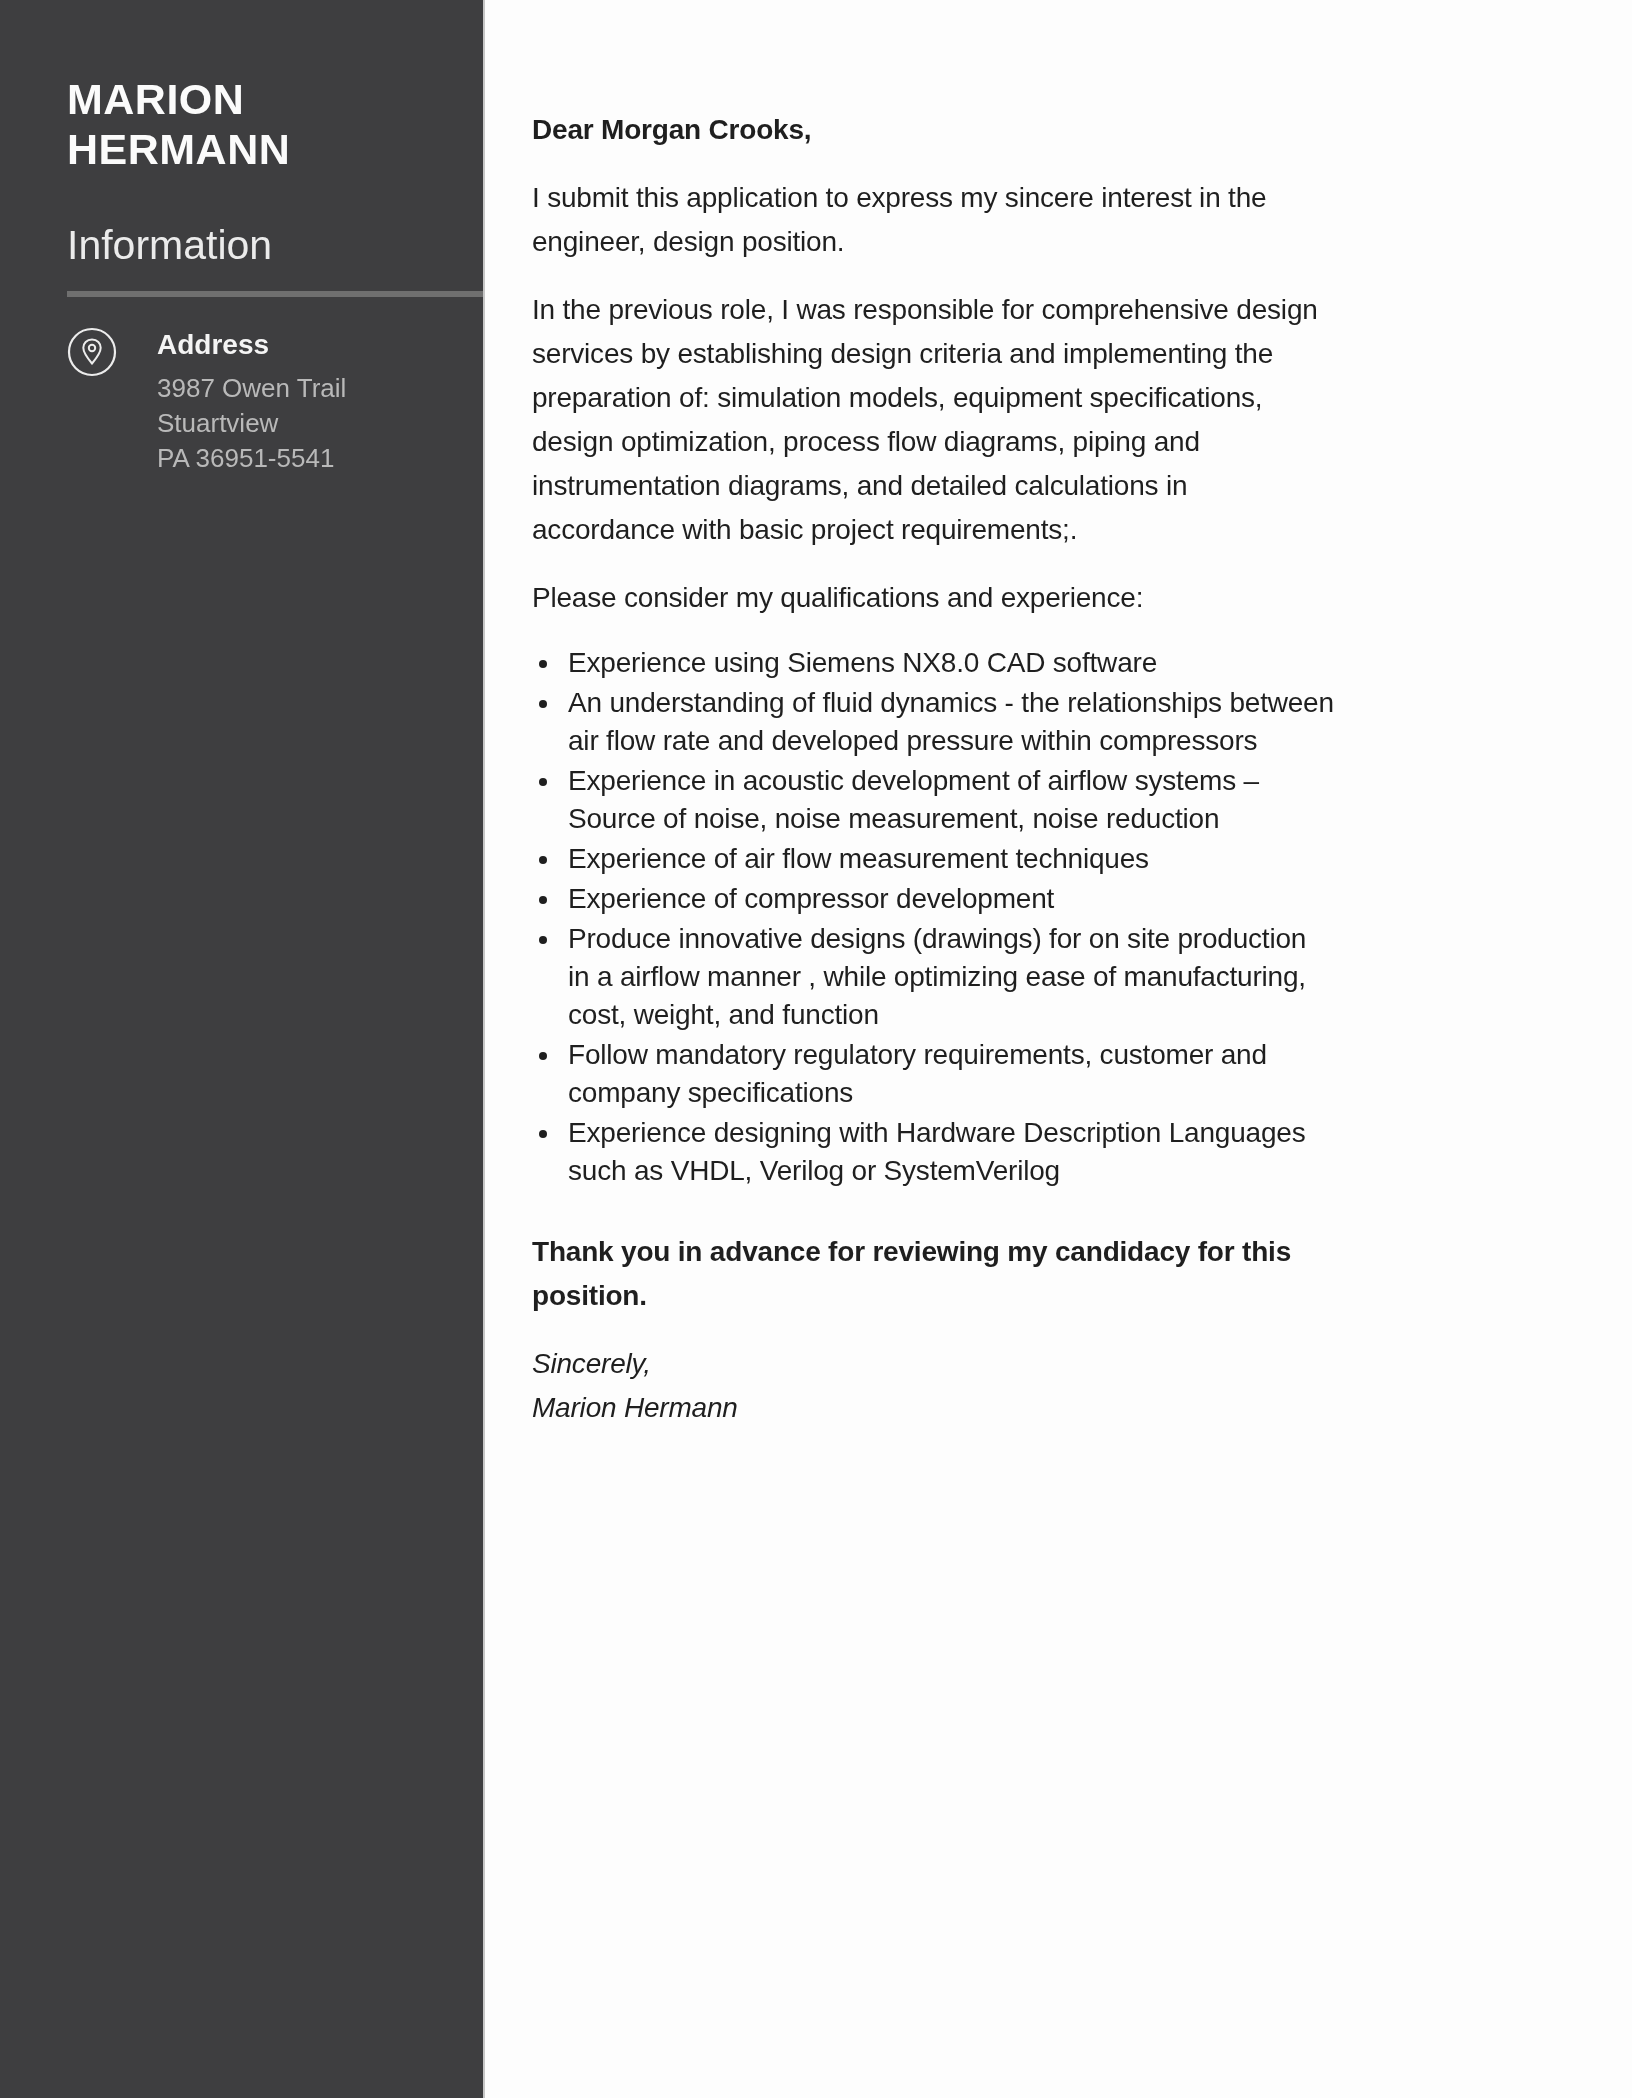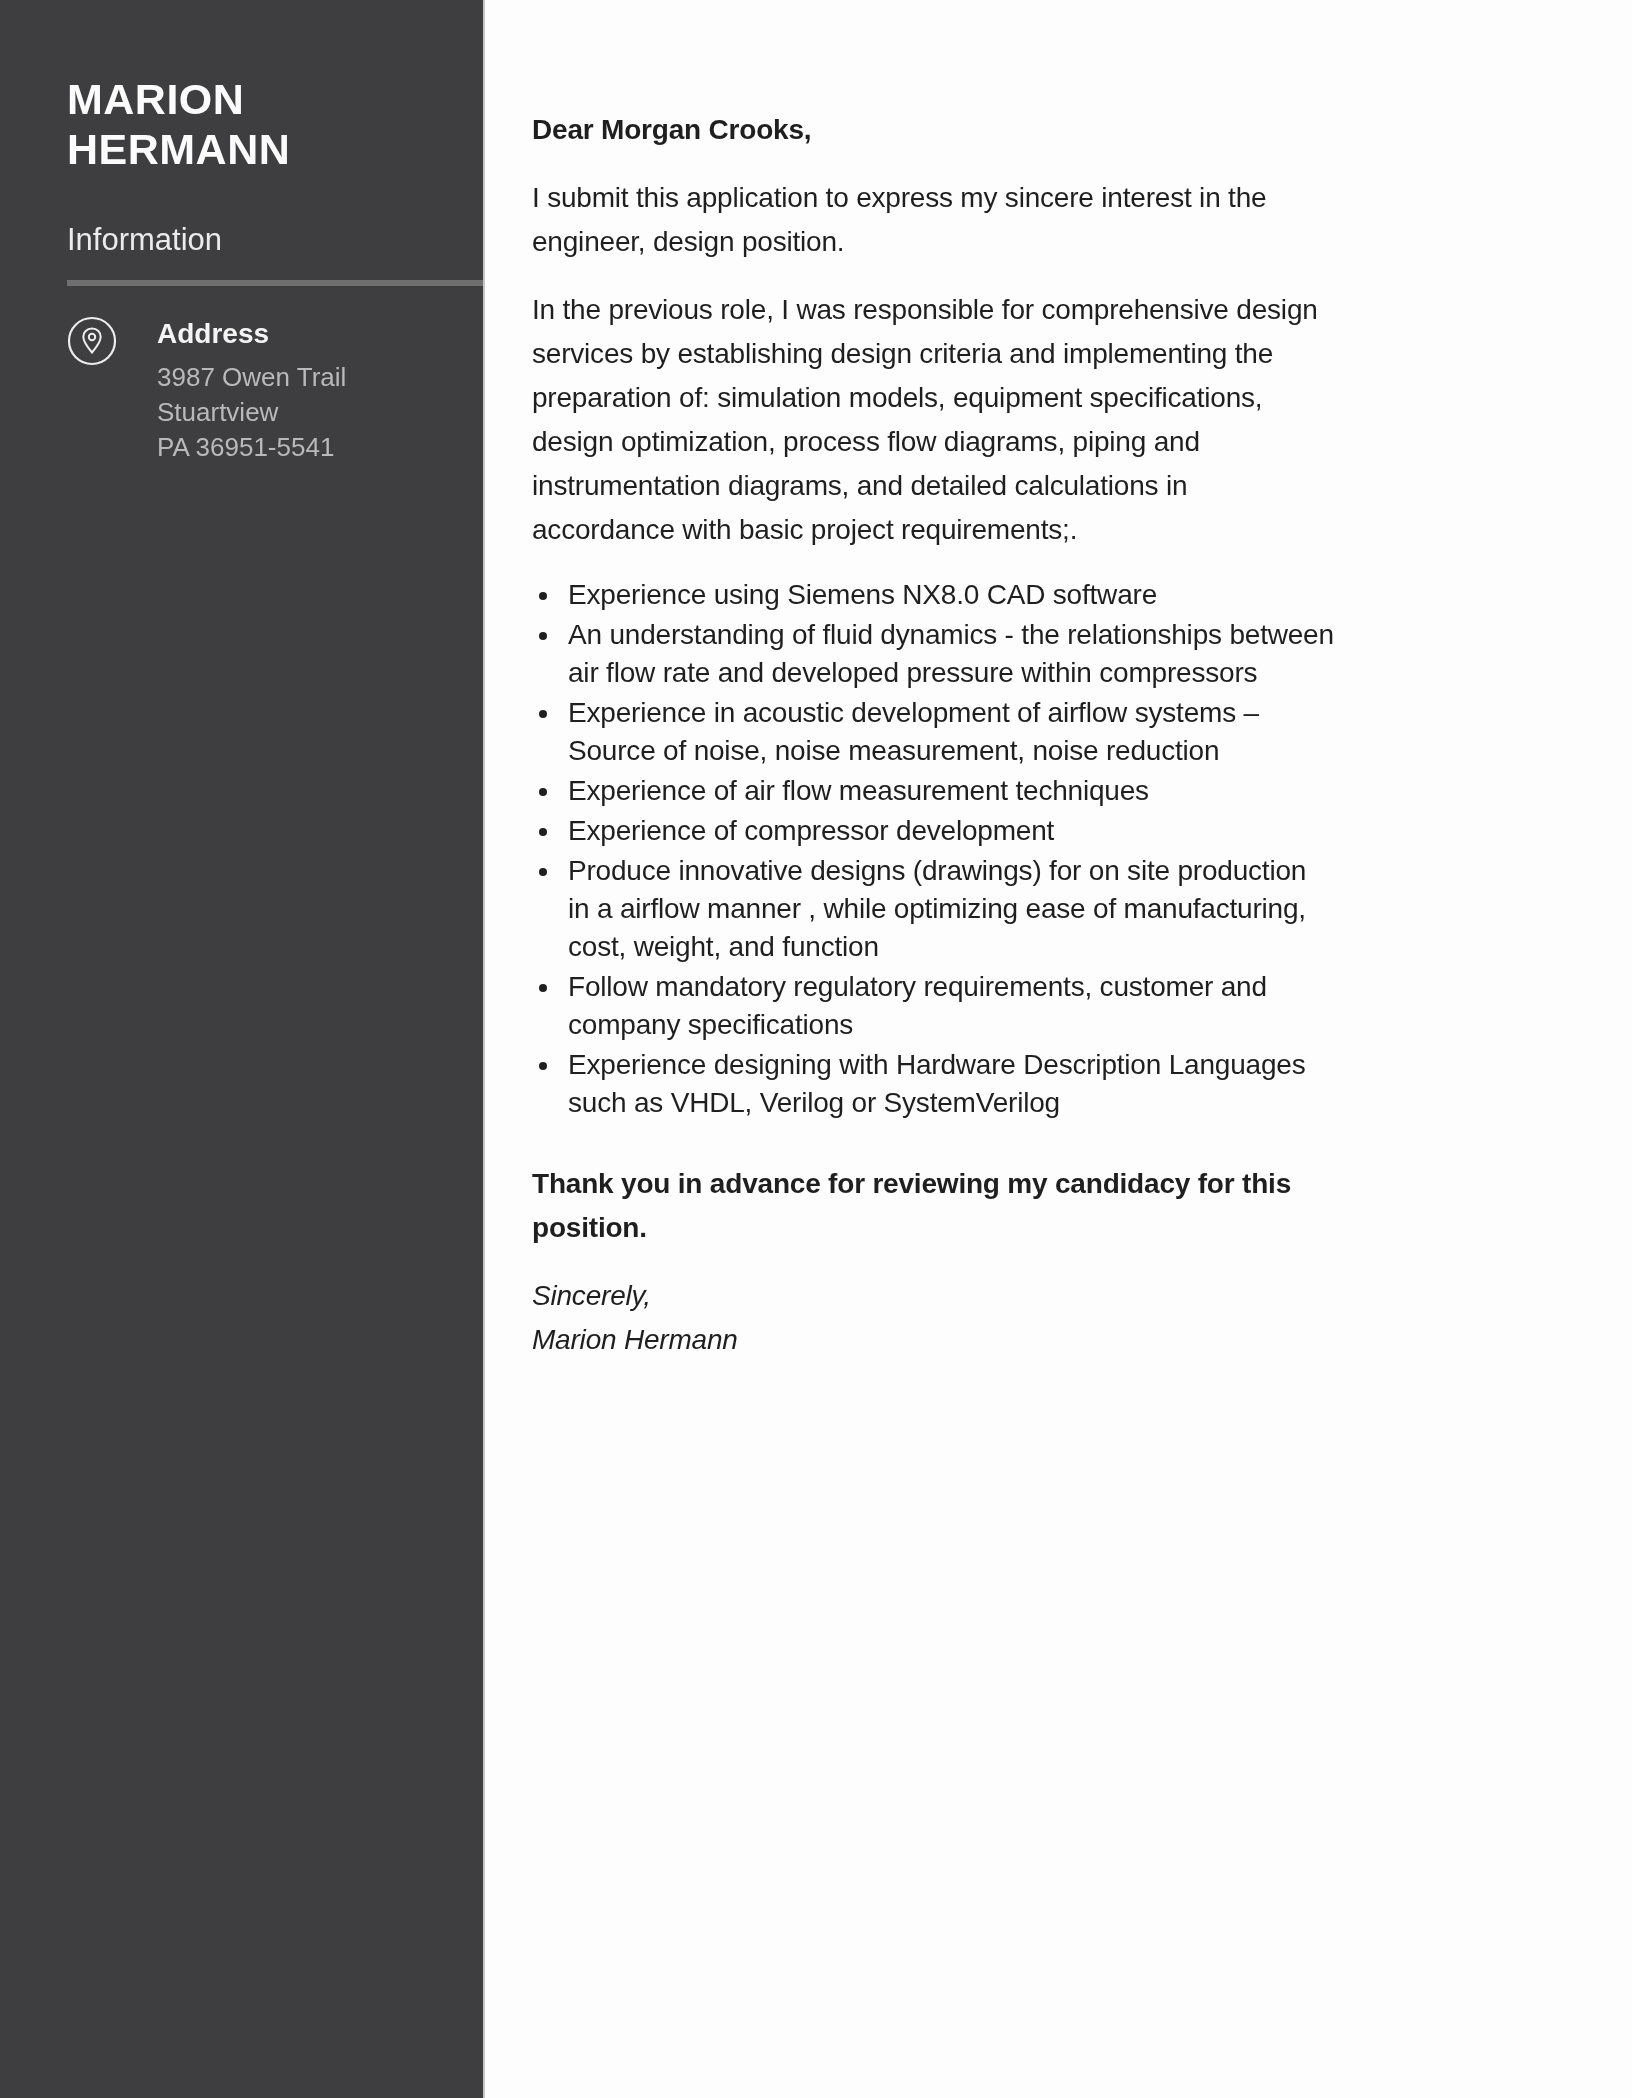--- a/index.html
+++ b/index.html
@@ -35,21 +35,21 @@
   .name {
     margin: 0;
     font-size: 43px;
     font-weight: 700;
     line-height: 50px;
     letter-spacing: 0.5px;
     color: #fbfbfb;
   }
   .section-title {
     margin: 48px 1px 0 0;
-    font-size: 31px;
+    font-size: 41px;
     font-weight: 400;
     line-height: 1.15;
     color: #ebebeb;
   }
   .divider {
     margin-top: 22px;
     width: 100%;
     height: 6px;
     background: #6f6f6f;
   }
@@ -142,20 +142,21 @@
         <div class="address-line">Stuartview</div>
         <div class="address-line">PA 36951-5541</div>
       </div>
     </div>
   </aside>
 
   <main class="content">
     <p class="strong">Dear Morgan Crooks,</p>
     <p>I submit this application to express my sincere interest in the engineer, design position.</p>
     <p>In the previous role, I was responsible for comprehensive design services by establishing design criteria and implementing the preparation of: simulation models, equipment specifications, design optimization, process flow diagrams, piping and instrumentation diagrams, and detailed calculations in accordance with basic project requirements;.</p>
+    <p>Please consider my qualifications and experience:</p>
 
     <ul class="qualifications">
         <li>Experience using Siemens NX8.0 CAD software</li>
         <li>An understanding of fluid dynamics - the relationships between air flow rate and developed pressure within compressors</li>
         <li>Experience in acoustic development of airflow systems – Source of noise, noise measurement, noise reduction</li>
         <li>Experience of air flow measurement techniques</li>
         <li>Experience of compressor development</li>
         <li>Produce innovative designs (drawings) for on site production in a airflow manner , while optimizing ease of manufacturing, cost, weight, and function</li>
         <li>Follow mandatory regulatory requirements, customer and company specifications</li>
         <li>Experience designing with Hardware Description Languages such as VHDL, Verilog or SystemVerilog</li>

